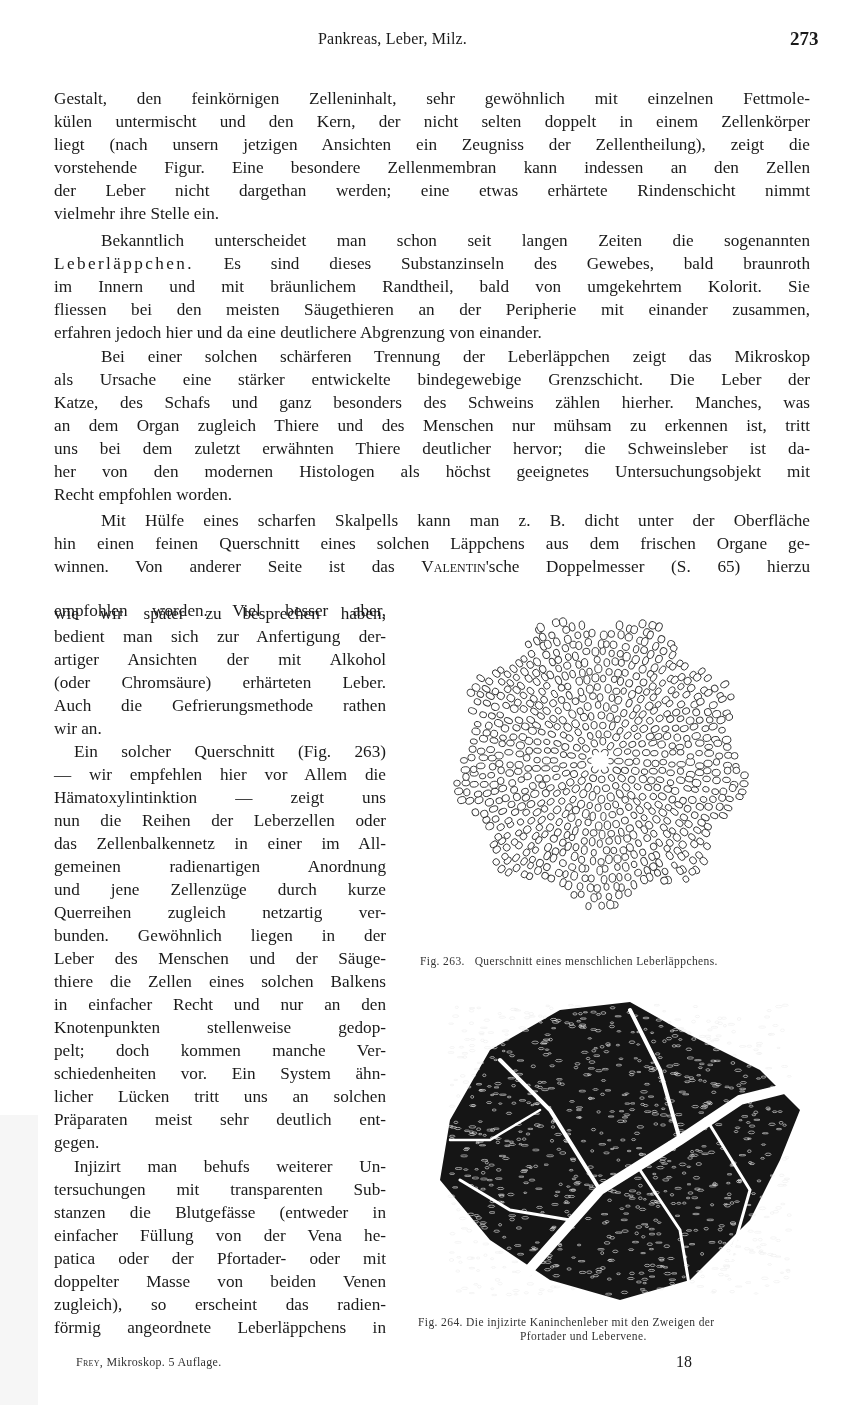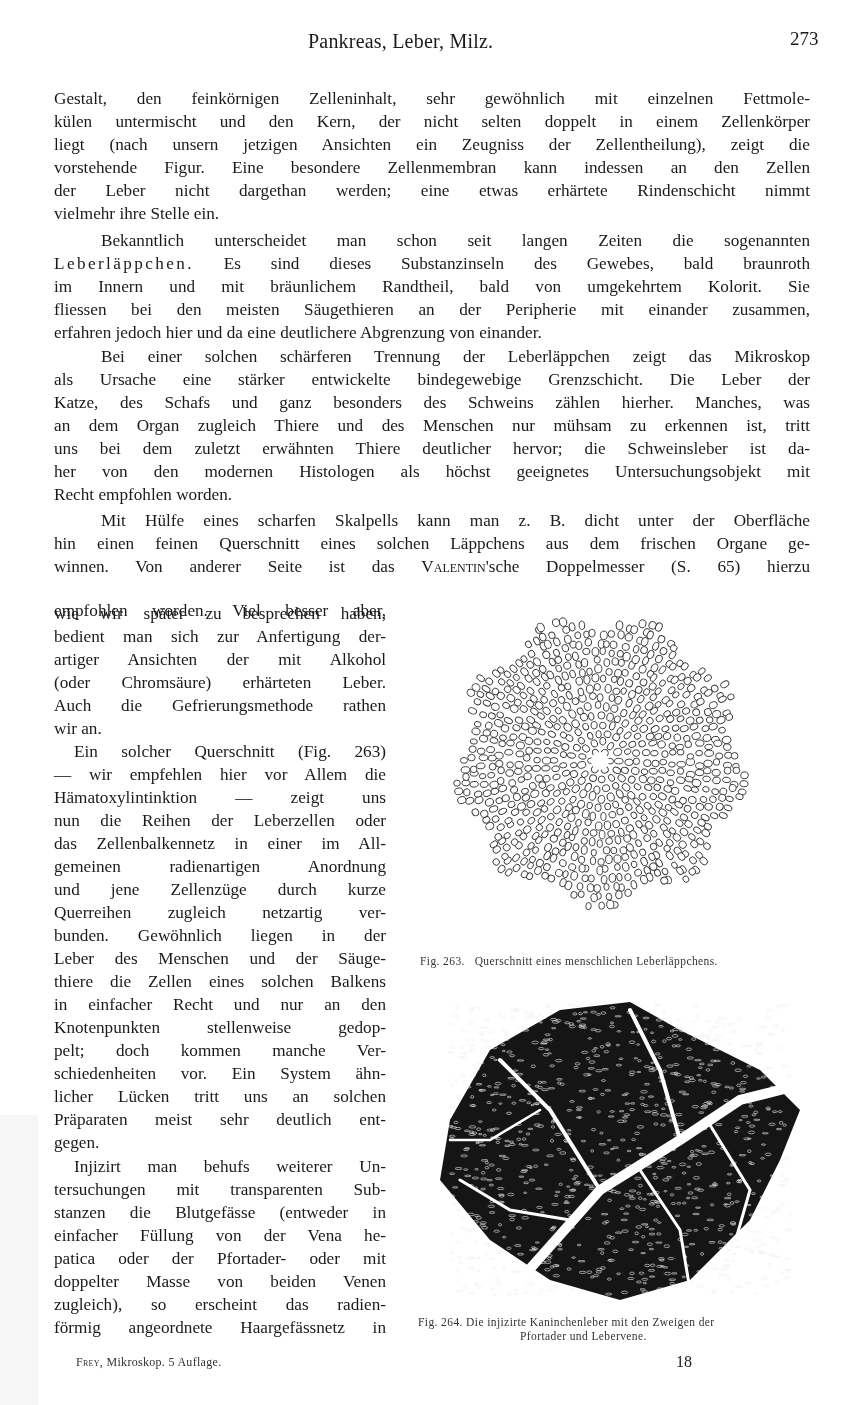--- a/index.html
+++ b/index.html
@@ -9,24 +9,24 @@
     color: #1a1a1a;
   }
   .left-strip {
     position: absolute; left: 0; top: 1115px; width: 38px; height: 290px;
     background: #f6f6f6;
   }
   .running-head {
     position: absolute; top: 30px; left: 0; width: 860px; height: 24px;
   }
   .running-title {
-    position: absolute; left: 308px; top: 0; font-size: 20px; letter-spacing: 0.2px;
+    position: absolute; left: 318px; top: 0; font-size: 16px; letter-spacing: 0.2px;
   }
   .page-number {
-    position: absolute; left: 790px; top: -2px; font-size: 19px; font-weight: normal;
+    position: absolute; left: 790px; top: -2px; font-size: 19px; font-weight: bold;
   }
   .line {
     position: absolute; font-size: 17.2px; line-height: 22px; white-space: nowrap;
     text-align: justify; text-align-last: justify;
   }
   .full { left: 54px; width: 756px; }
   .full.indent { left: 101px; width: 709px; }
   .full.last { text-align-last: left; }
   .col { left: 54px; width: 332px; }
   .col.indent { left: 74px; width: 312px; }
@@ -122,21 +122,21 @@
 </div>
 
 <div>
   <div class="line col indent" style="top:1156px">Injizirt man behufs weiterer Un-</div>
   <div class="line col" style="top:1179px">tersuchungen mit transparenten Sub-</div>
   <div class="line col" style="top:1202px">stanzen die Blutgefässe (entweder in</div>
   <div class="line col" style="top:1225px">einfacher Füllung von der Vena he-</div>
   <div class="line col" style="top:1248px">patica oder der Pfortader- oder mit</div>
   <div class="line col" style="top:1271px">doppelter Masse von beiden Venen</div>
   <div class="line col" style="top:1294px">zugleich), so erscheint das radien-</div>
-  <div class="line col" style="top:1317px">förmig angeordnete Haargefässnetz in</div>
+  <div class="line col" style="top:1317px">förmig angeordnete Leberläppchens in</div>
 </div>
 
 <div class="figure fig263">
   <svg id="fig263svg" width="380" height="320" viewBox="0 0 380 320">
       <ellipse cx="190.2" cy="165.2" rx="3.3" ry="2.8" transform="rotate(1 190.2 165.2)" fill="#fff" stroke="#333" stroke-width="0.9"></ellipse>
       <ellipse cx="184.8" cy="173.8" rx="3.3" ry="3.5" transform="rotate(61 184.8 173.8)" fill="#fff" stroke="#333" stroke-width="0.9"></ellipse>
       <ellipse cx="174.9" cy="173.3" rx="3.5" ry="3.4" transform="rotate(122 174.9 173.3)" fill="#fff" stroke="#333" stroke-width="0.9"></ellipse>
       <ellipse cx="171.3" cy="164.7" rx="3.8" ry="2.8" transform="rotate(182 171.3 164.7)" fill="#fff" stroke="#333" stroke-width="0.9"></ellipse>
       <ellipse cx="175.8" cy="157.1" rx="3.9" ry="3.1" transform="rotate(242 175.8 157.1)" fill="#fff" stroke="#333" stroke-width="0.9"></ellipse>
       <ellipse cx="184.4" cy="157.5" rx="4.3" ry="3.6" transform="rotate(301 184.4 157.5)" fill="#fff" stroke="#333" stroke-width="0.9"></ellipse>

